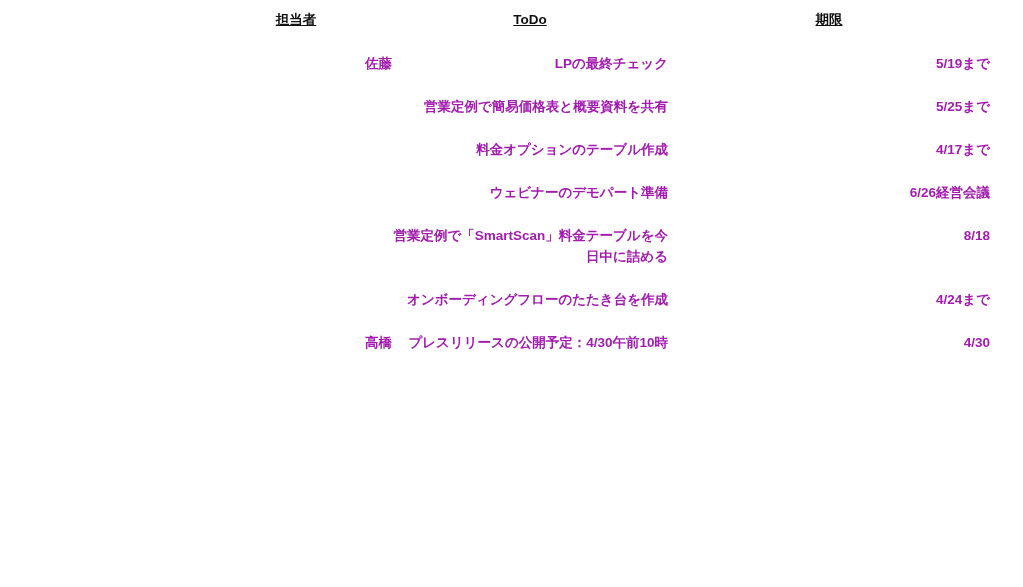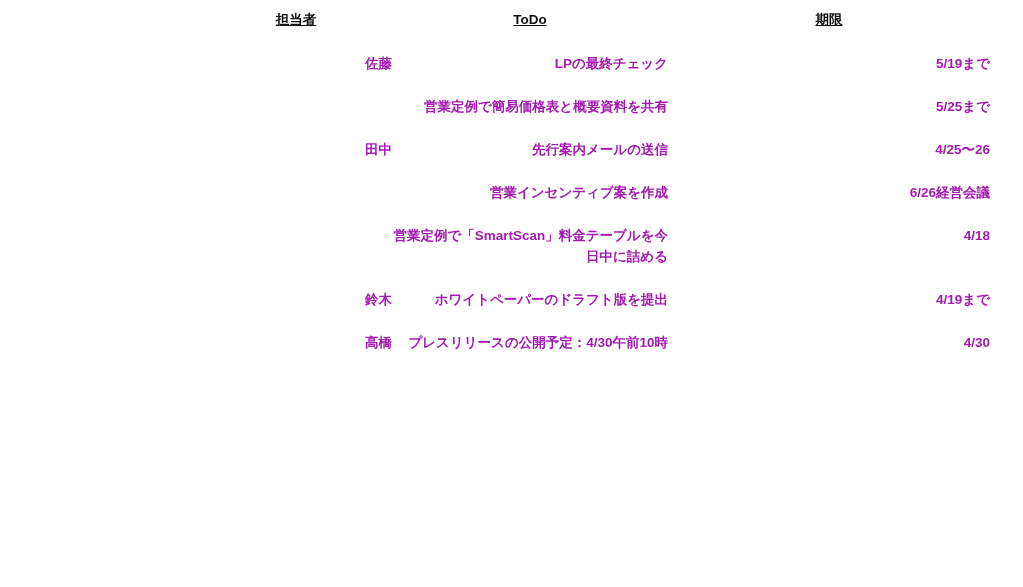--- a/index.html
+++ b/index.html
@@ -88,39 +88,39 @@
         <tr class="row-first-of-group">
           <td class="cell-owner">佐藤</td>
           <td class="cell-todo">LPの最終チェック</td>
           <td class="cell-due">5/19まで</td>
         </tr>
         <tr>
           <td class="cell-owner"></td>
           <td class="cell-todo">営業定例で簡易価格表と概要資料を共有</td>
           <td class="cell-due">5/25まで</td>
         </tr>
-        <tr class="row-first-of-group">
-          <td class="cell-owner">田中</td>
-          <td class="cell-todo">先行案内メールの送信</td>
-          <td class="cell-due">4/25〜26</td>
+        <tr>
+          <td class="cell-owner"></td>
+          <td class="cell-todo">料金オプションのテーブル作成</td>
+          <td class="cell-due">4/17まで</td>
         </tr>
         <tr>
           <td class="cell-owner"></td>
-          <td class="cell-todo">営業インセンティブ案を作成</td>
+          <td class="cell-todo">ウェビナーのデモパート準備</td>
           <td class="cell-due">6/26経営会議</td>
         </tr>
         <tr>
           <td class="cell-owner"></td>
           <td class="cell-todo">営業定例で「SmartScan」料金テーブルを今日中に詰める</td>
-          <td class="cell-due">4/18</td>
+          <td class="cell-due">8/18</td>
         </tr>
-        <tr class="row-first-of-group">
-          <td class="cell-owner">鈴木</td>
-          <td class="cell-todo">ホワイトペーパーのドラフト版を提出</td>
-          <td class="cell-due">4/19まで</td>
+        <tr>
+          <td class="cell-owner"></td>
+          <td class="cell-todo">オンボーディングフローのたたき台を作成</td>
+          <td class="cell-due">4/24まで</td>
         </tr>
         <tr class="row-first-of-group">
           <td class="cell-owner">高橋</td>
           <td class="cell-todo">プレスリリースの公開予定：4/30午前10時</td>
           <td class="cell-due">4/30</td>
         </tr>
       </tbody>
   </table>
 </div>
 

